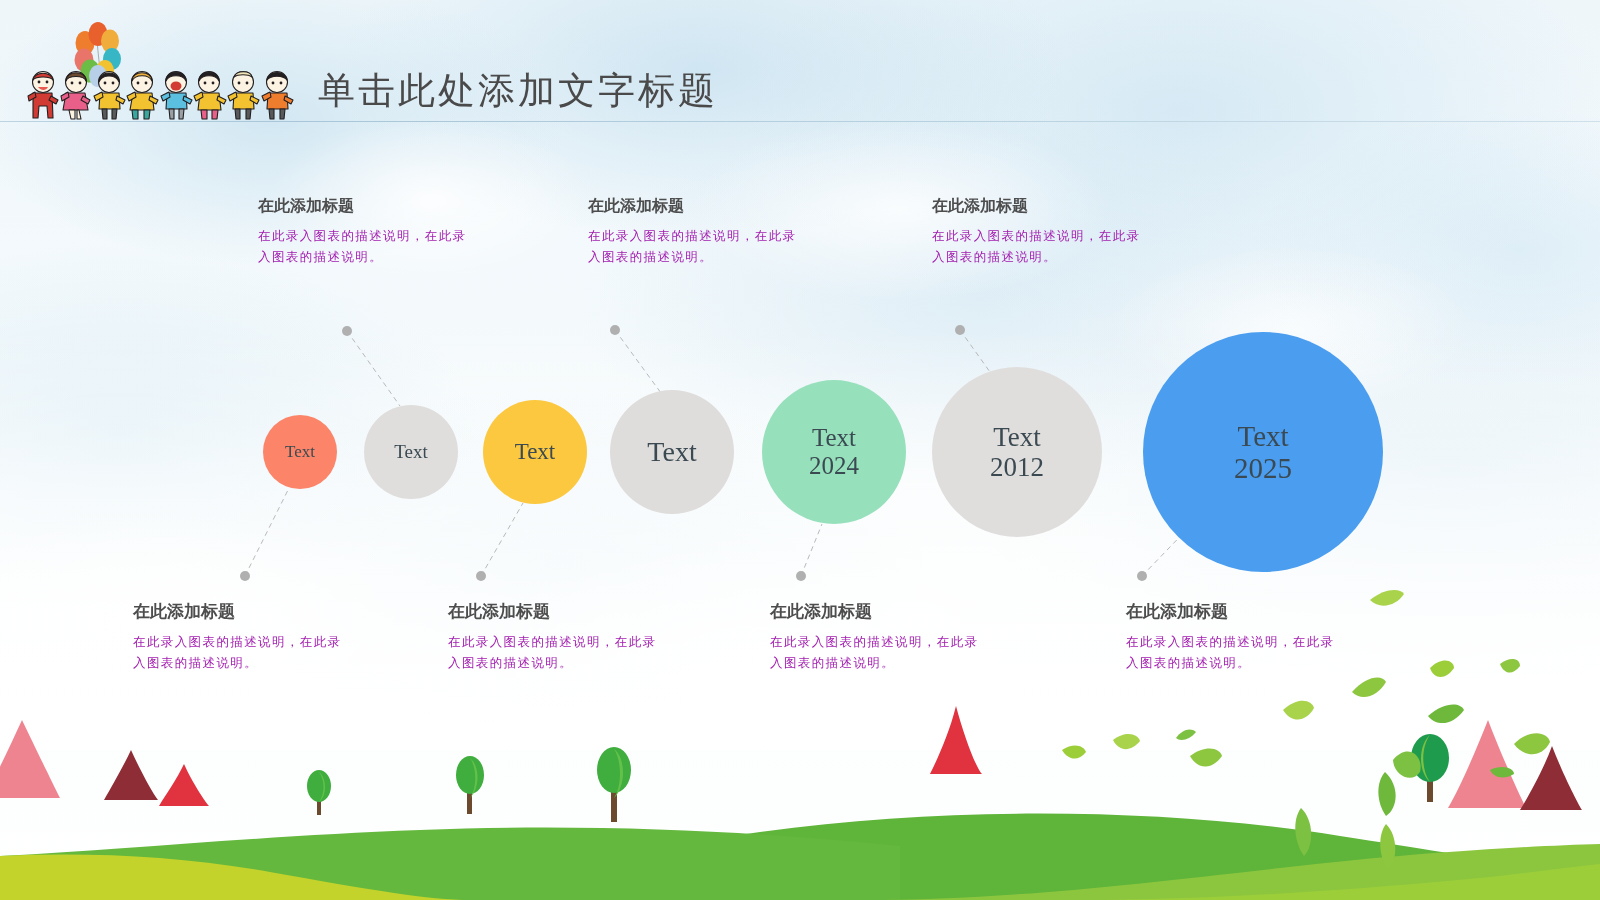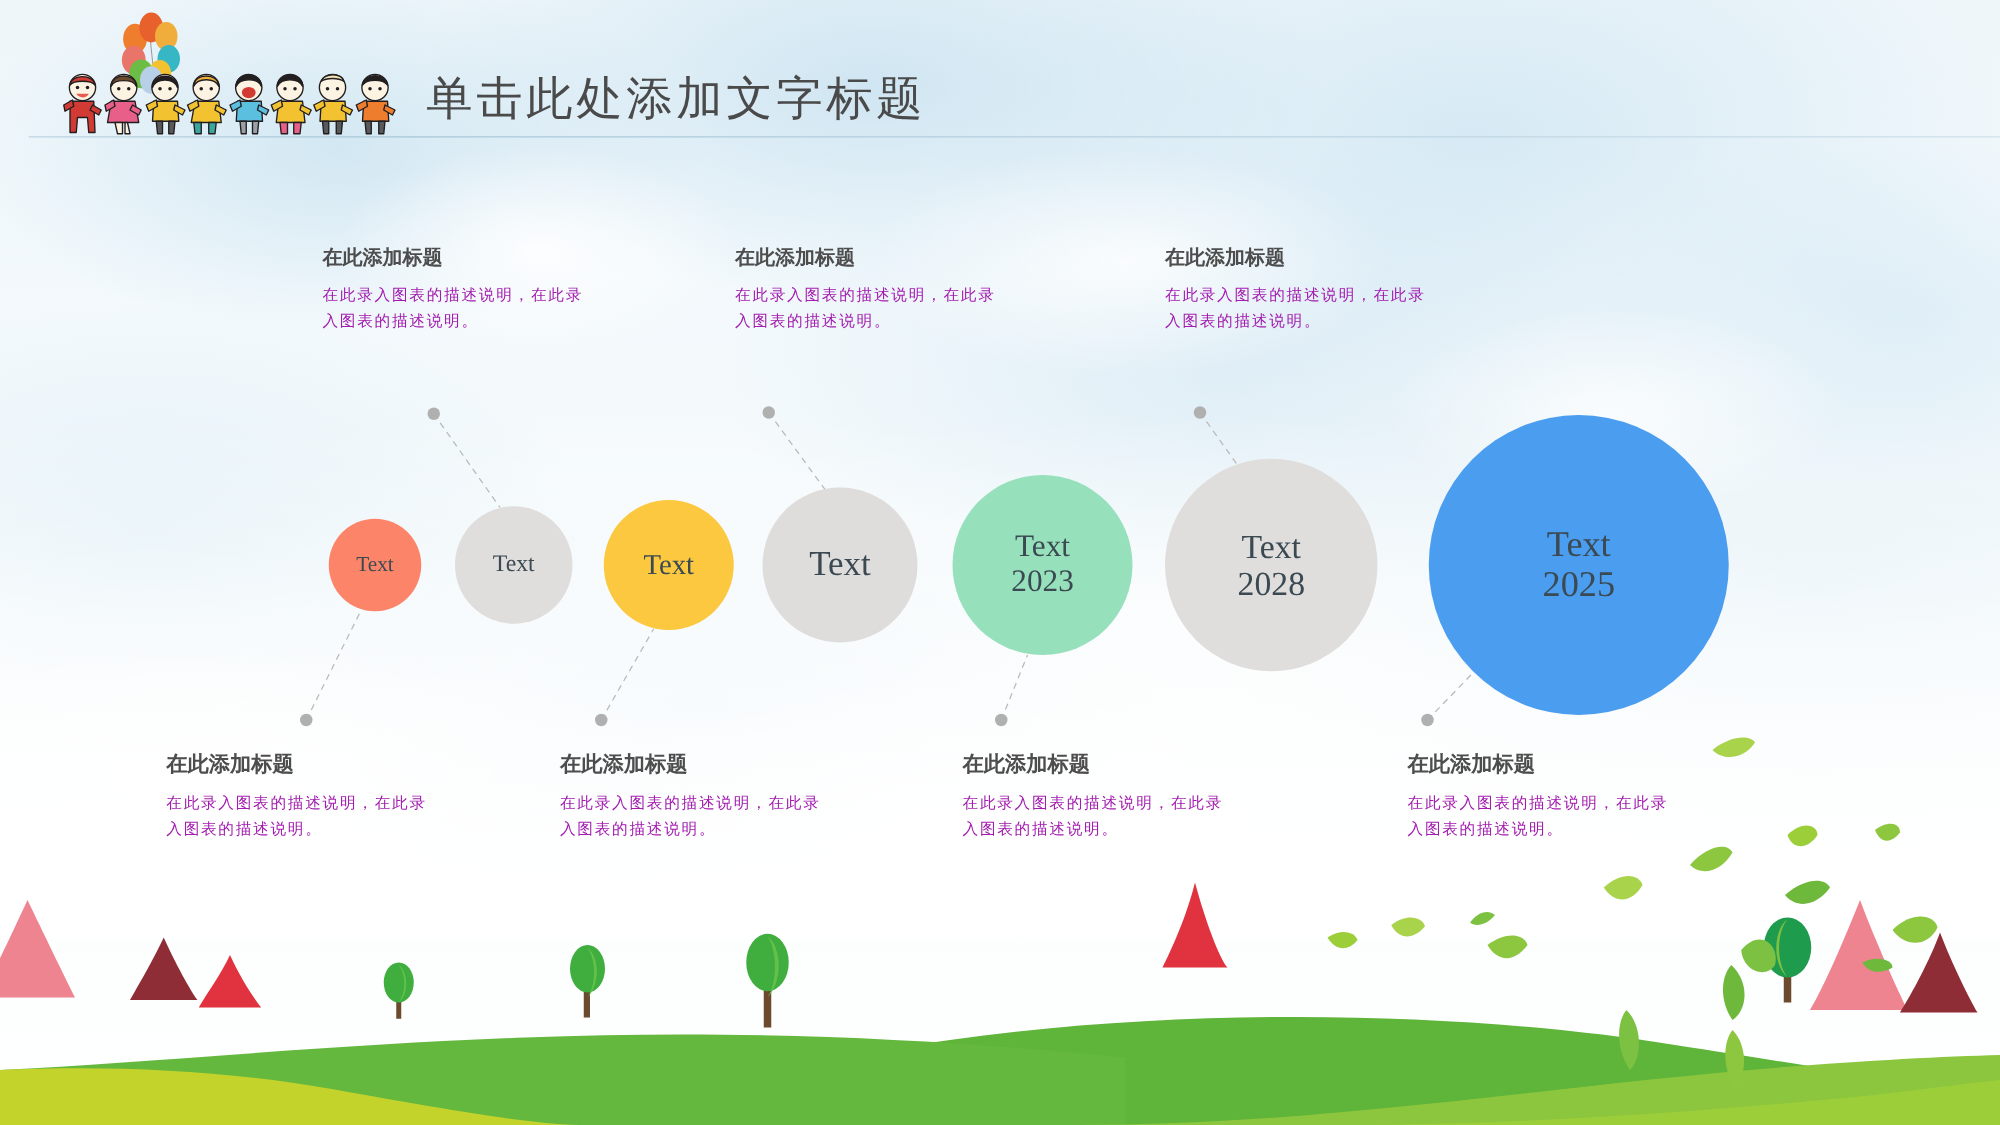--- a/index.html
+++ b/index.html
@@ -35,21 +35,21 @@
       radial-gradient(ellipse 260px 120px at 1290px 330px, rgba(255,255,255,.70), rgba(255,255,255,0) 70%),
       radial-gradient(ellipse 330px 150px at 170px 620px, rgba(255,255,255,.75), rgba(255,255,255,0) 72%),
       radial-gradient(ellipse 400px 160px at 760px 660px, rgba(255,255,255,.72), rgba(255,255,255,0) 72%);
   }
   .haze {
     position:absolute; left:0; right:0; top:330px; height:420px;
     background:linear-gradient(180deg, rgba(255,255,255,0) 0%, rgba(255,255,255,.55) 40%, rgba(255,255,255,.88) 80%, rgba(255,255,255,.95) 100%);
   }
 
   
-  #header { position:absolute; left:0; top:4px; width:1468px; height:107px;margin-left:23px; }
+  #header { position:absolute; left:0; top:16px; width:1468px; height:107px; }
   .hdr-rule {
     position:absolute; left:0; top:105px; width:1600px; height:1px;
     background:linear-gradient(90deg,#bcd4e2 0%, #a8c6d8 18%, #b9d2e0 60%, #cfe0ea 100%);
   }
   #art-kids { position:absolute; left:22px; top:2px; width:290px; height:103px; }
   .page-title {
     position:absolute; left:318px; top:50px;
     font-family:"Liberation Serif", serif;
     font-size:37px; letter-spacing:3px; color:#4a4a4a; white-space:nowrap;
   }
@@ -248,25 +248,25 @@
         <span>Text</span>
       </div>
       <div class="node" style="left: 483px; top: 400px; height: 104px; width: 104px; background: rgb(251, 200, 63); font-size: 23px;">
         <span>Text</span>
       </div>
       <div class="node" style="left: 610px; top: 390px; height: 124px; width: 124px; background: rgb(223, 221, 220); font-size: 28px;">
         <span>Text</span>
       </div>
       <div class="node" style="left: 762px; top: 380px; height: 144px; width: 144px; background: rgb(151, 224, 188); font-size: 25px;">
         <span>Text</span>
-        <span>2023</span>
+        <span>2024</span>
       </div>
       <div class="node" style="left: 932px; top: 367px; height: 170px; width: 170px; background: rgb(224, 222, 221); font-size: 27px;">
         <span>Text</span>
-        <span>2028</span>
+        <span>2012</span>
       </div>
       <div class="node" style="left: 1143px; top: 332px; height: 240px; width: 240px; background: rgb(74, 157, 239); font-size: 29px;">
         <span>Text</span>
         <span>2025</span>
       </div>
     </div>
   <div id="callouts-layer">
       <div class="tblock row-top" style="left: 258px; top: 196px;">
         <div class="t-head">在此添加标题</div>
         <div class="t-body">

